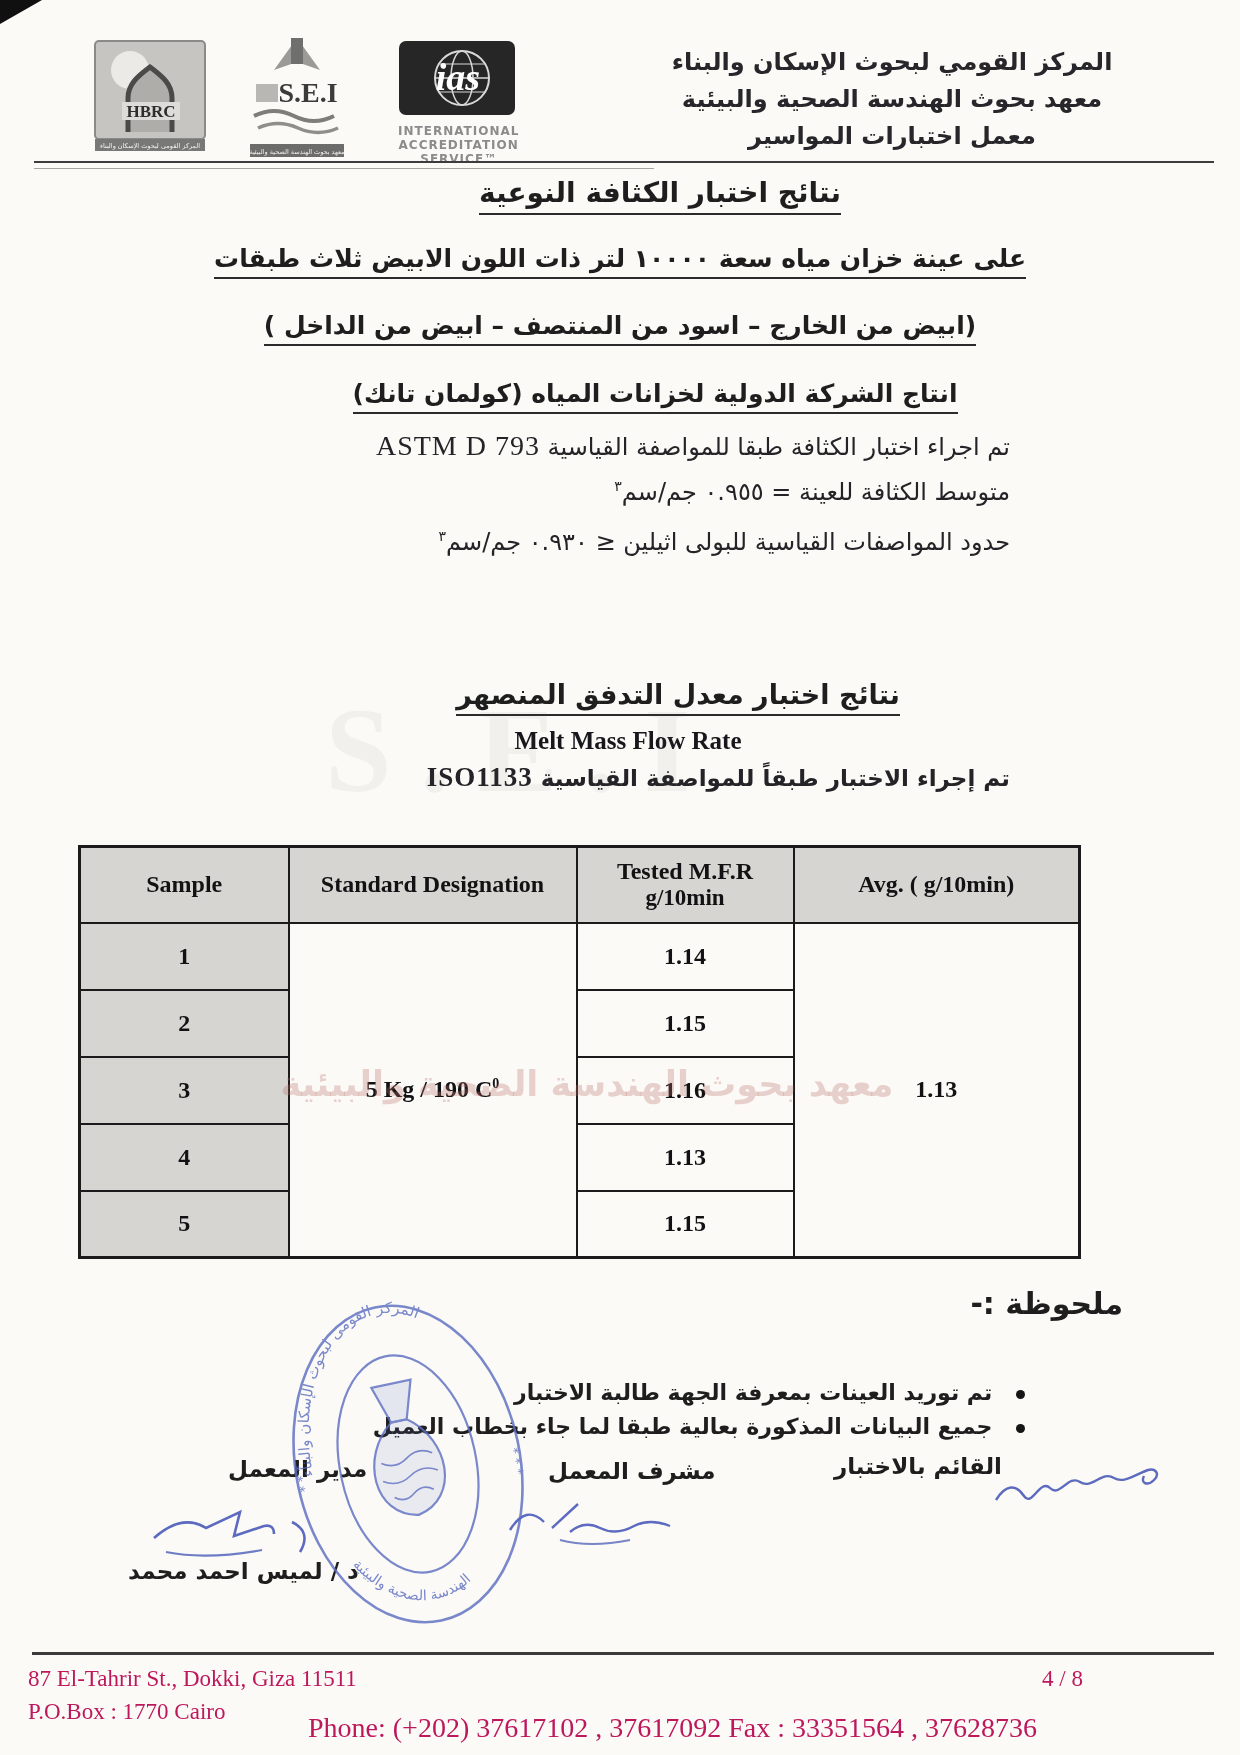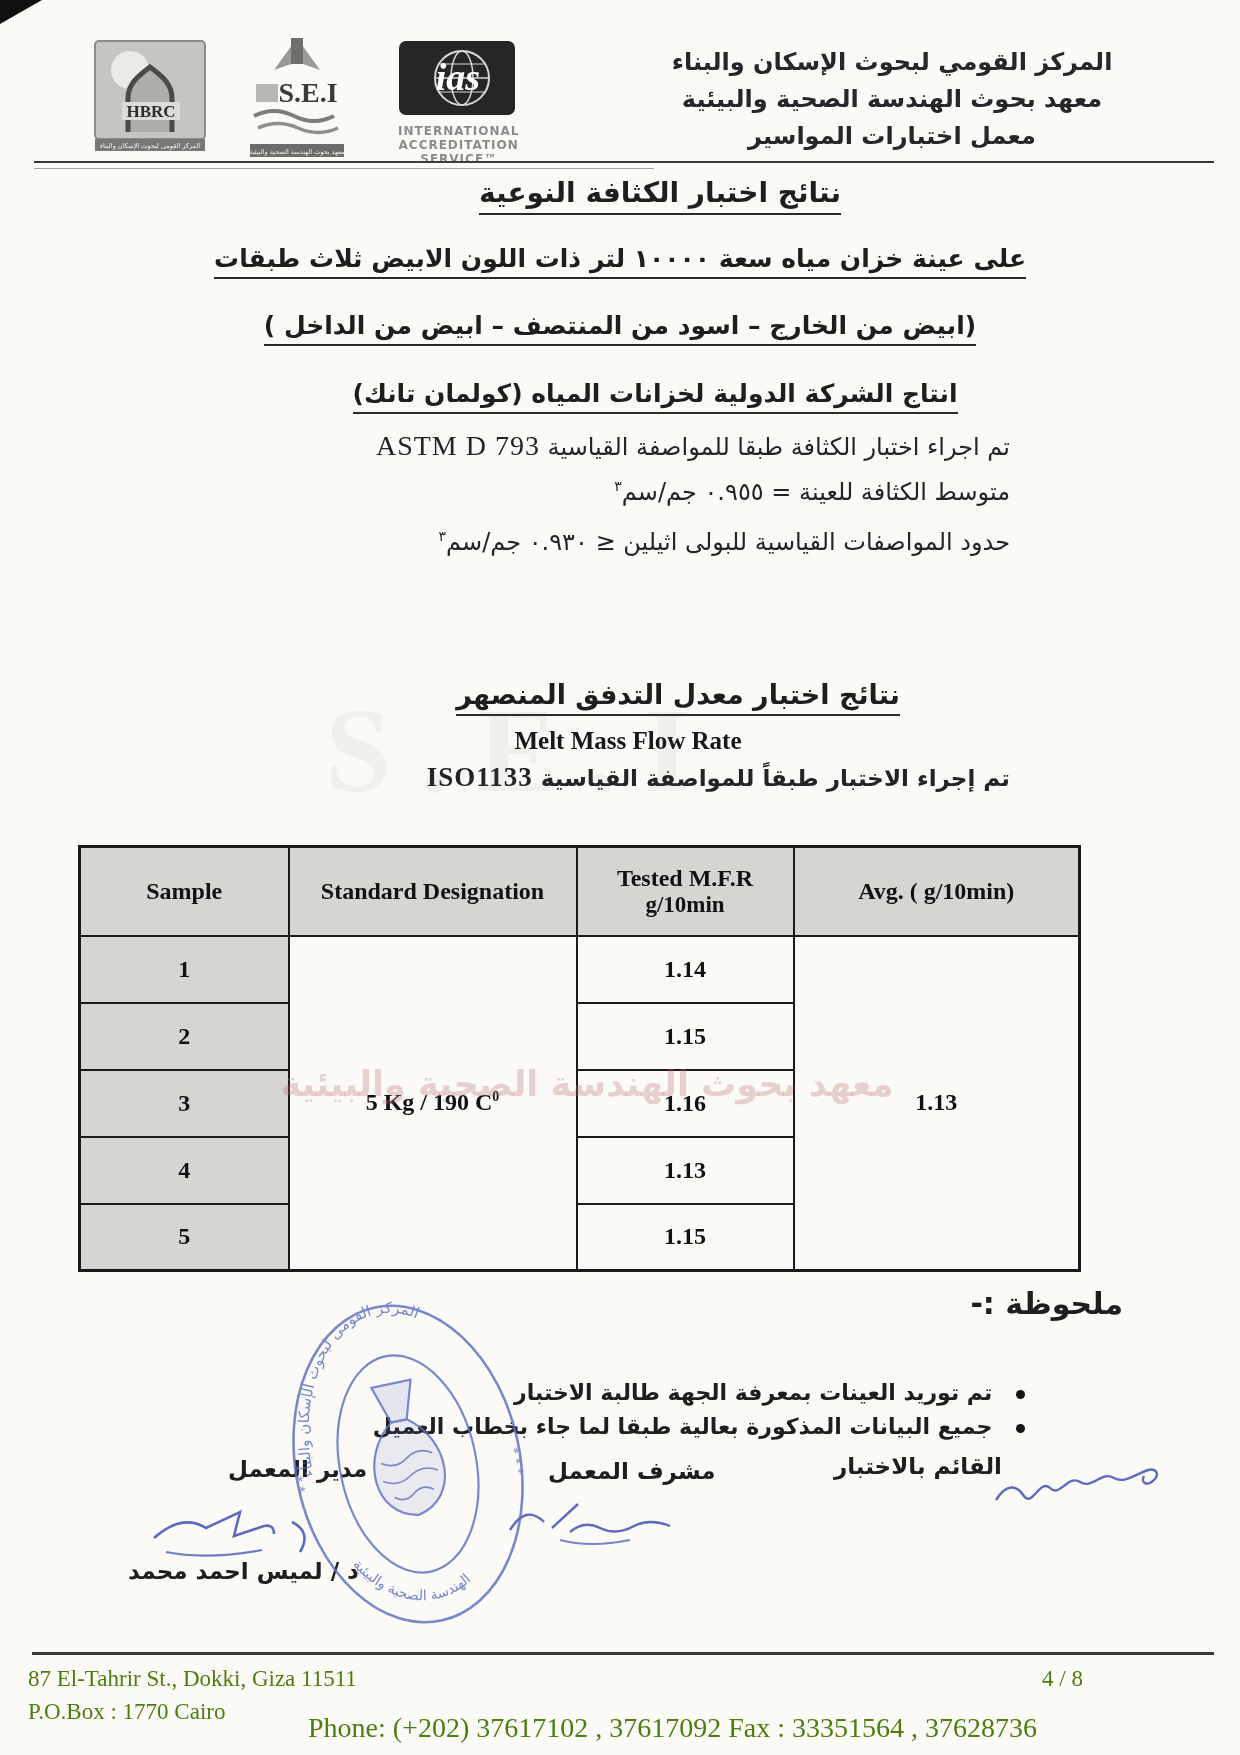--- a/index.html
+++ b/index.html
@@ -49,21 +49,21 @@
   
   .wm-sei{top:682px;left:325px;font-size:120px;font-weight:700;letter-spacing:28px;color:rgba(80,80,85,0.06);font-family:"Liberation Serif",serif;pointer-events:none;}
   .wm-inst{top:1064px;left:262px;width:650px;font-size:35px;font-weight:700;color:rgba(186,108,104,0.30);direction:rtl;text-align:center;pointer-events:none;letter-spacing:2px;}
 
   
   .mfr-table{position:absolute;top:845px;left:78px;border-collapse:collapse;border:3px solid #1b1b1b;}
   .mfr-table th,.mfr-table td{
     border:2px solid #1b1b1b;text-align:center;vertical-align:middle;
     font-family:"Liberation Serif","DejaVu Serif",serif;font-weight:700;font-size:24px;color:#121215;
   }
-  .mfr-table thead tr{height:89px;}
+  .mfr-table thead tr{height:76px;}
   .mfr-table tbody tr{height:67px;}
   .mfr-table th{background:#d6d5d1;}
   .mfr-table td.c-sample{background:#d6d5d1;}
   .mfr-table .hdr-sub{font-size:23px;}
 
   
   .note-label{top:1286px;right:117px;font-size:30px;font-weight:700;}
   .bullet-line{right:215px;font-size:22px;font-weight:700;}
   .bullet-1{top:1380px;}
   .bullet-2{top:1414px;}
@@ -73,21 +73,21 @@
   .sig-label{font-size:23px;font-weight:700;}
   .sig-examiner{top:1453px;right:238px;}
   .sig-supervisor{top:1458px;left:548px;}
   .sig-manager{top:1456px;left:228px;}
   .manager-name{top:1558px;left:128px;font-size:23px;font-weight:700;}
   .sig-svg{position:absolute;pointer-events:none;}
   .stamp-svg{position:absolute;top:1292px;left:258px;pointer-events:none;}
 
   
   .footer-rule{top:1652px;left:32px;width:1182px;height:3px;background:#3a3a3a;}
-  .f-text{font-family:"Liberation Serif","DejaVu Serif",serif;font-size:23px;color:#4d7c0f;}
+  .f-text{font-family:"Liberation Serif","DejaVu Serif",serif;font-size:23px;color:#be185d;}
   .f-addr1{top:1666px;left:28px;}
   .f-addr2{top:1699px;left:28px;}
   .f-phone{top:1712px;left:308px;font-size:28px;}
   .f-page{top:1666px;left:1042px;}
 
   
   .ias-caption{margin-top:4px;text-align:center;font-size:12px;line-height:14px;letter-spacing:1px;color:#8b8b8b;font-weight:700;}
 </style>
 </head>
 <body>

